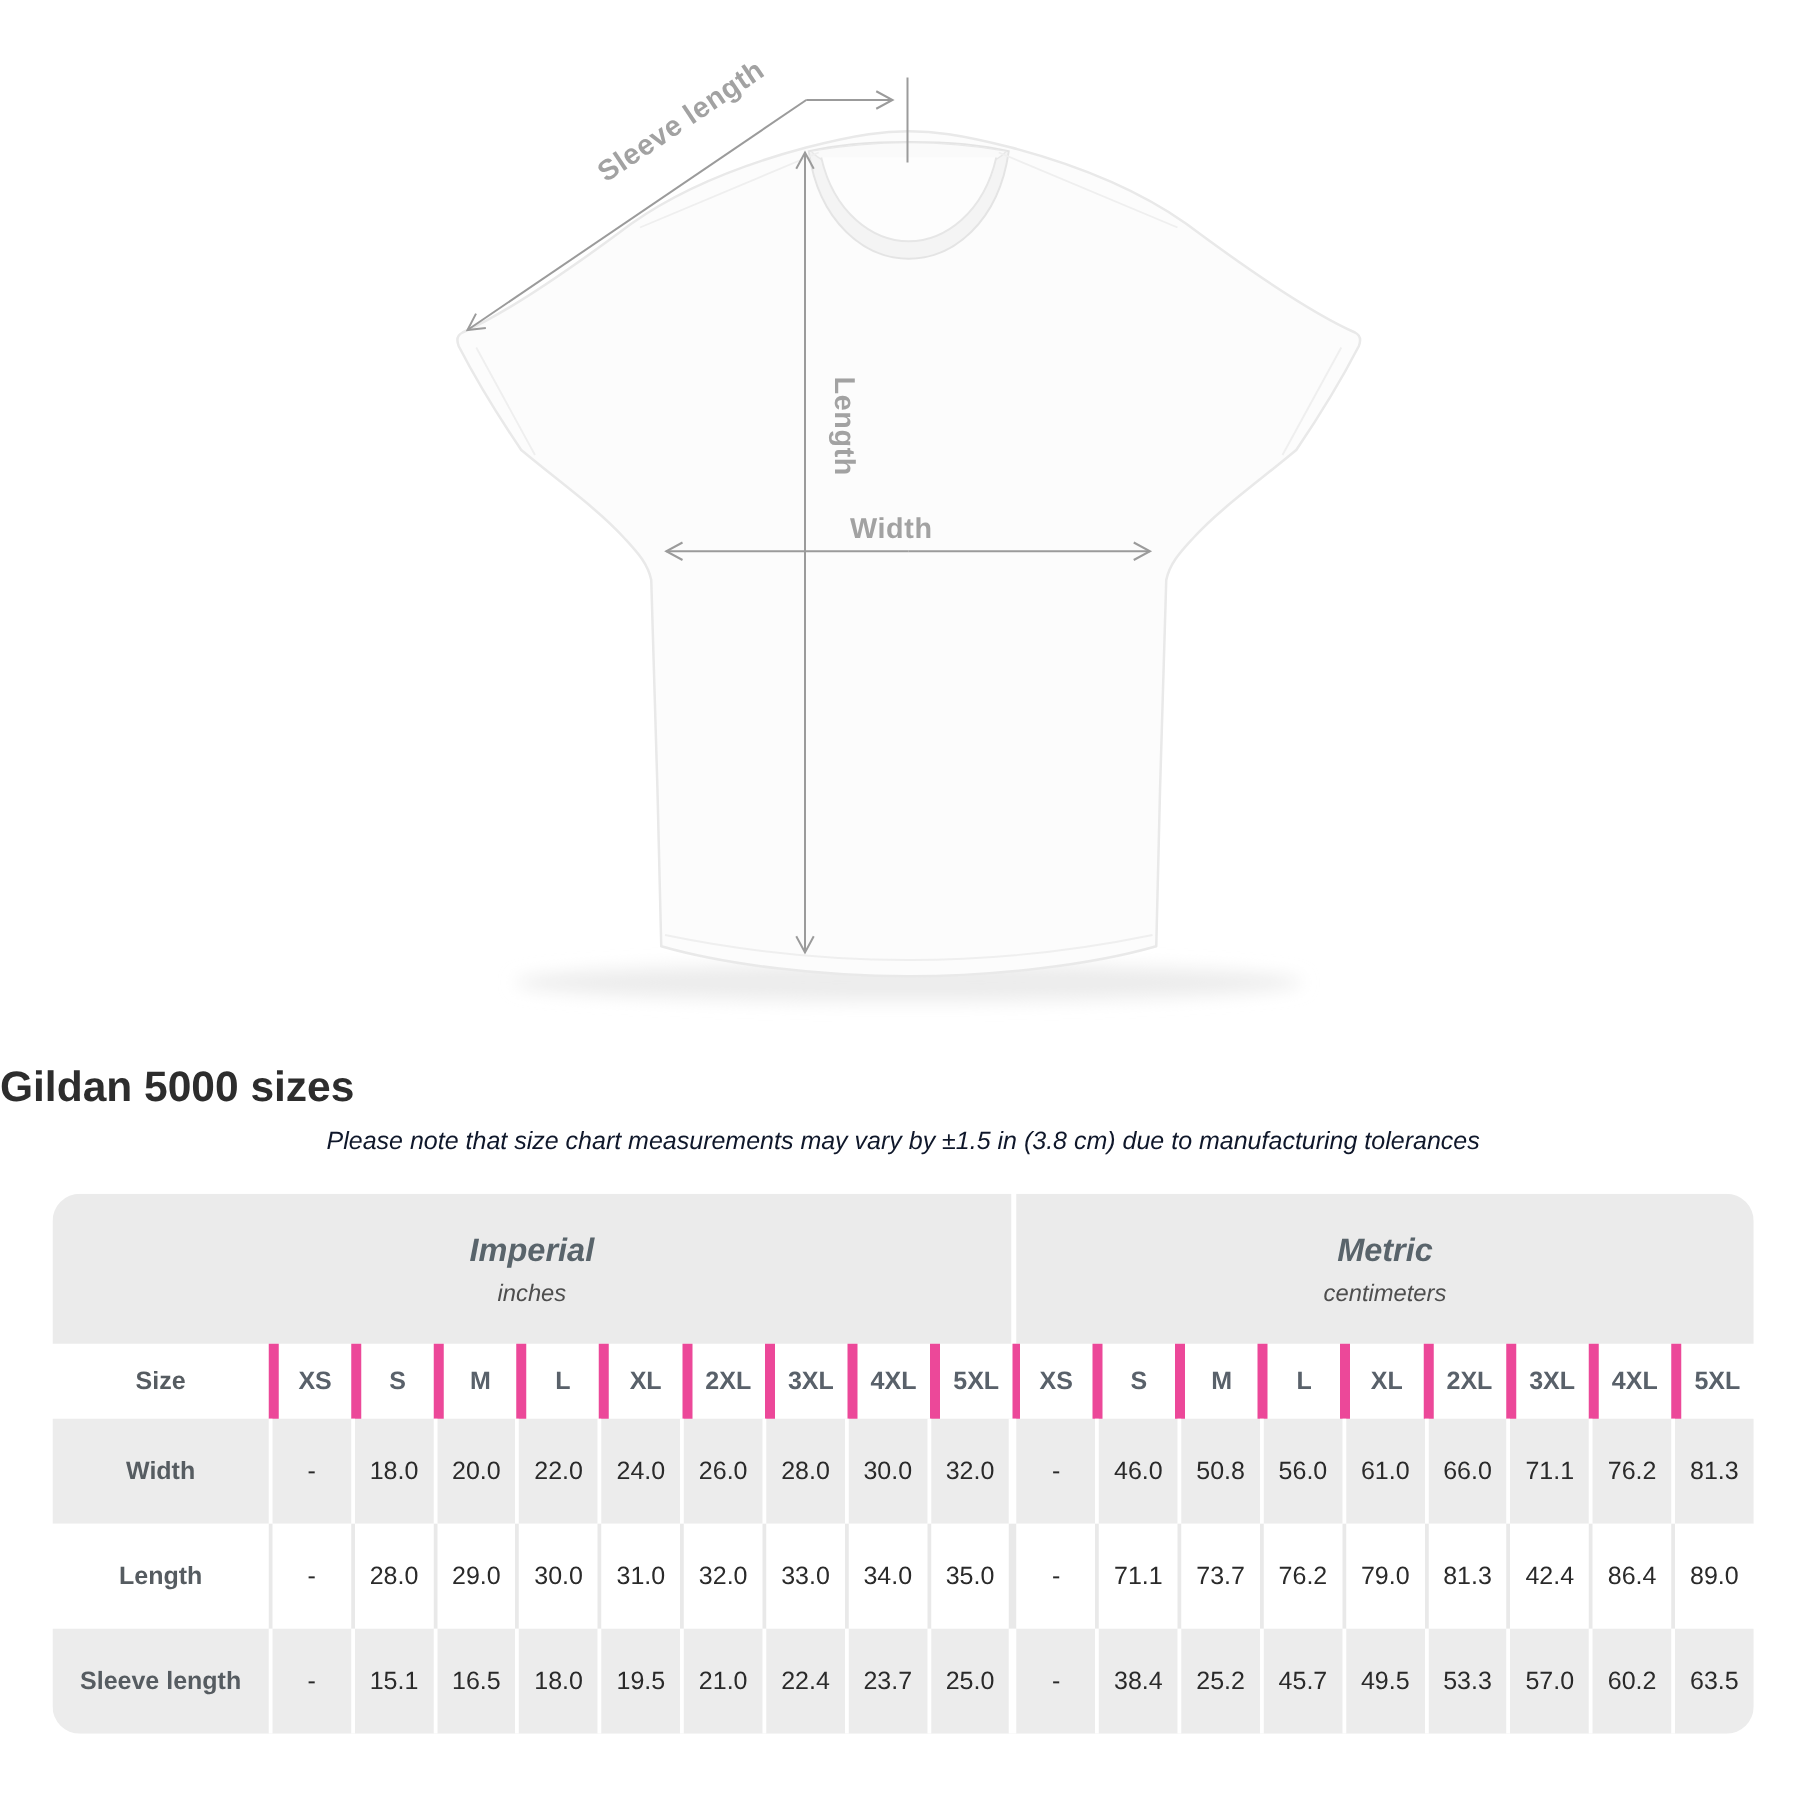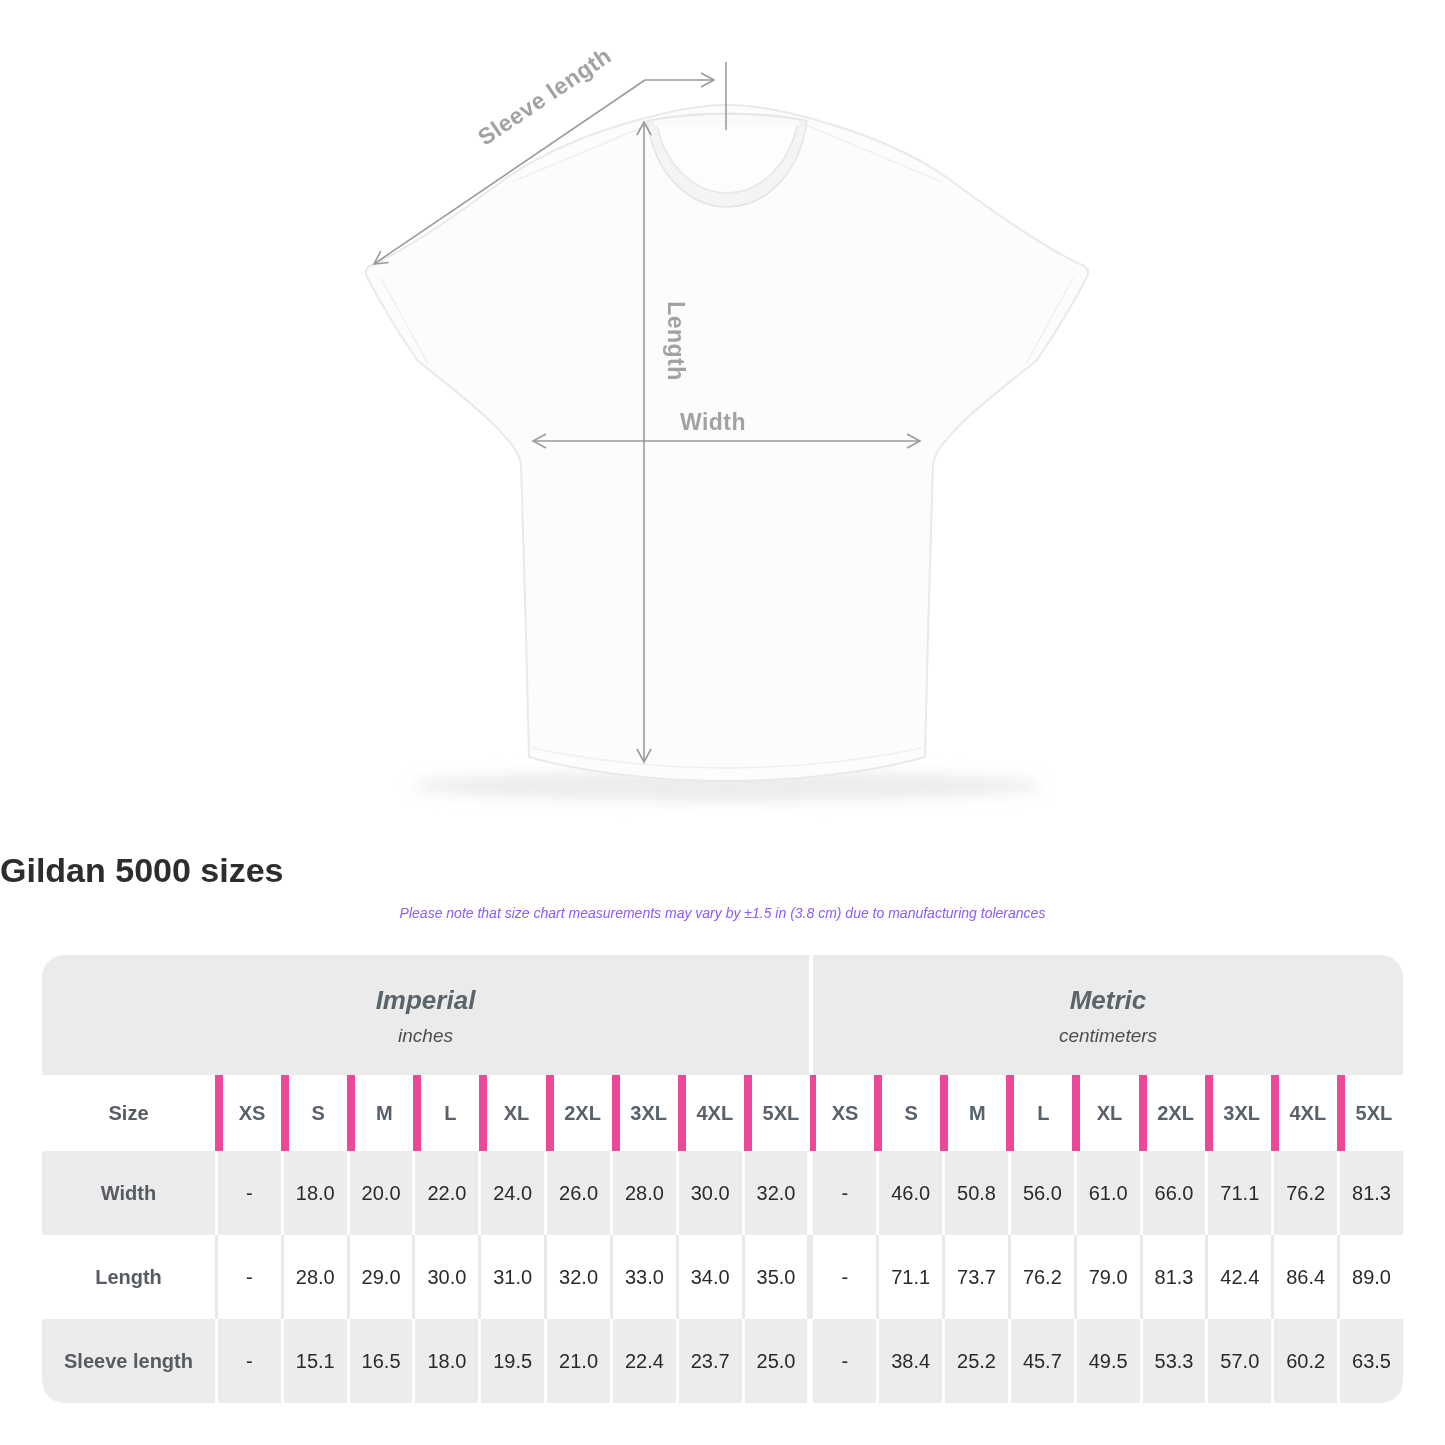--- a/index.html
+++ b/index.html
@@ -8,37 +8,37 @@
     font-family:"Liberation Sans",sans-serif;
     -webkit-font-smoothing:antialiased;
   }
   .figure{position:relative;width:1445px;height:840px;}
   .page-title{
     margin:10px 0 0;text-align:left;
     font-size:34px;line-height:40px;font-weight:bold;color:#2d2d2d;
   }
   .subtitle{
     margin:12px 0 0;text-align:center;
-    font-size:14px;line-height:23px;font-style:italic;color:#8b5cf6;
+    font-size:20px;line-height:23px;font-style:italic;color:#0f172a;
   }
   .size-table{
     width:1361px;margin:30px auto 0;
     border-radius:22px;overflow:hidden;
   }
   .band{display:flex;gap:4px;height:120px;border-radius:24px;}
   .band-cell{
     background:#ebebeb;display:flex;flex-direction:column;
     align-items:center;justify-content:center;gap:9px;padding-top:2px;
   }
   .band-cell.imperial{width:767px;flex:none;}
   .band-cell.metric{flex:1;}
   .band-title{font-size:26px;font-weight:bold;font-style:italic;color:#59646b;}
   .band-sub{font-size:19px;font-style:italic;color:#4e4e4e;}
   .trow{display:flex;width:100%;}
-  .trow.head-row{height:76px;background:#ffffff;}
+  .trow.head-row{height:60px;background:#ffffff;}
   .trow.gray{height:84px;background:#ececec;}
   .trow.white{height:84px;background:#ffffff;}
   .cell{
     display:flex;align-items:center;justify-content:center;
     font-size:20px;color:#2a2a2a;min-width:0;
   }
   .label-cell{width:173px;flex:none;font-weight:bold;color:#565c61;}
   .head-cell{font-weight:bold;color:#59616a;}
   .head-cell,.data-cell{flex:1;}
   .head-row .cell:not(.label-cell){border-left:8px solid #ec4899;}

